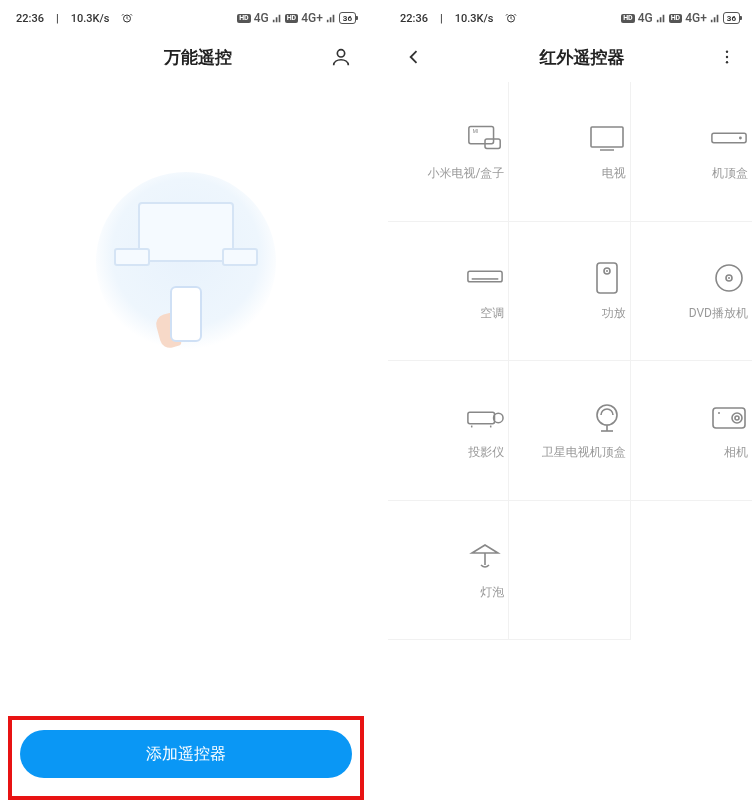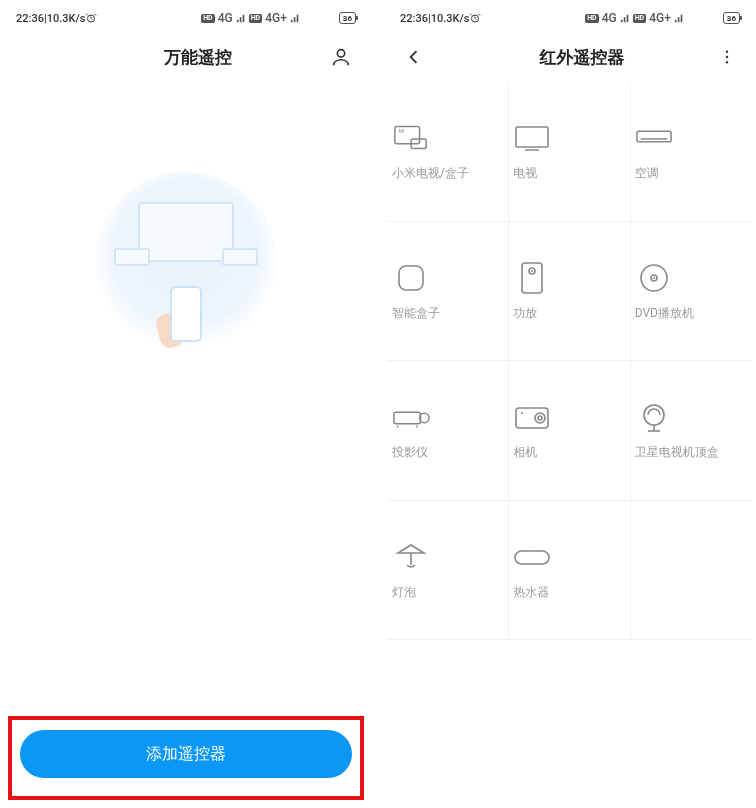--- a/index.html
+++ b/index.html
@@ -25,21 +25,21 @@
     .status-bar {
       height: 28px;
       display: flex;
       align-items: center;
       padding: 0 12px;
       font-size: 11px;
       color: #333;
       font-weight: 500;
       justify-content: space-between;
     }
-    .status-left { display: flex; align-items: center; gap: 0; }
+    .status-left { display: flex; align-items: center; gap: 12px; }
     .status-right { display: flex; align-items: center; gap: 3px; }
     .status-right svg { display: block; }
     .hd-badge {
       background: #555;
       color: #fff;
       font-size: 7px;
       padding: 1px 2px;
       border-radius: 2px;
       font-weight: bold;
       line-height: 1;
@@ -48,21 +48,20 @@
     .battery-box {
       display: flex;
       align-items: center;
       border: 1px solid #555;
       border-radius: 3px;
       padding: 0 3px;
       height: 12px;
       font-size: 8px;
       font-weight: bold;
       position: relative;
-      margin-left: 36px;
     }
     .battery-box::after {
       content: "";
       position: absolute;
       right: -3px;
       top: 3px;
       width: 2px;
       height: 4px;
       background: #555;
       border-radius: 0 1px 1px 0;
@@ -182,21 +181,21 @@
       overflow: hidden;
     }
     .device-grid {
       display: grid;
       grid-template-columns: repeat(3, 1fr);
     }
     .device-cell {
       aspect-ratio: 1 / 1.15;
       display: flex;
       flex-direction: column;
-      align-items: flex-start;
+      align-items: flex-end;
       justify-content: center;
       gap: 12px;
       border-right: 1px solid #f1f1f1;
       border-bottom: 1px solid #f1f1f1;
       cursor: pointer;
       padding: 8px 4px;
     }
     .device-cell:nth-child(3n) { border-right: none; }
     .device-icon {
       width: 38px;
@@ -328,40 +327,41 @@
       <div class="device-cell">
         <span class="device-icon">
           <svg width="38" height="28" viewBox="0 0 38 28">
               <rect x="3" y="3" width="32" height="20" rx="1"></rect>
               <line x1="12" y1="26" x2="26" y2="26"></line>
             </svg>
         </span>
         <span class="device-label">电视</span>
       </div>
 
+      <div class="device-cell">
+        <span class="device-icon">
+          <svg width="40" height="18" viewBox="0 0 40 18">
+              <rect x="2" y="4" width="36" height="10" rx="2"></rect>
+              <circle cx="32" cy="9" r="1.5" fill="#888" stroke="none"></circle>
+            </svg>
+        </span>
+        <span class="device-label">机顶盒</span>
+      </div>
 
       <div class="device-cell">
         <span class="device-icon">
           <svg width="40" height="18" viewBox="0 0 40 18">
               <rect x="2" y="2" width="36" height="11" rx="2"></rect>
               <line x1="6" y1="10" x2="34" y2="10"></line>
             </svg>
         </span>
         <span class="device-label">空调</span>
       </div>
 
 
-      <div class="device-cell">
-        <span class="device-icon">
-          <svg width="30" height="30" viewBox="0 0 30 30">
-              <rect x="3" y="3" width="24" height="24" rx="7"></rect>
-            </svg>
-        </span>
-        <span class="device-label">智能盒子</span>
-      </div>
 
       <div class="device-cell">
         <span class="device-icon">
           <svg width="24" height="34" viewBox="0 0 24 34">
               <rect x="2" y="2" width="20" height="30" rx="3"></rect>
               <circle cx="12" cy="10" r="3"></circle>
               <circle cx="12" cy="10" r="1" fill="#888" stroke="none"></circle>
             </svg>
         </span>
         <span class="device-label">功放</span>
@@ -385,62 +385,54 @@
               <circle cx="34" cy="12" r="5"></circle>
               <line x1="6" y1="20" x2="6" y2="22"></line>
               <line x1="26" y1="20" x2="26" y2="22"></line>
             </svg>
         </span>
         <span class="device-label">投影仪</span>
       </div>
 
       <div class="device-cell">
         <span class="device-icon">
+          <svg width="32" height="32" viewBox="0 0 32 32">
+              <circle cx="16" cy="14" r="10"></circle>
+              <path d="M10 14a6 6 0 0 1 12 0"></path>
+              <line x1="16" y1="24" x2="16" y2="30"></line>
+              <line x1="10" y1="30" x2="22" y2="30"></line>
+            </svg>
+        </span>
+        <span class="device-label">卫星电视机顶盒</span>
+      </div>
+
+      <div class="device-cell">
+        <span class="device-icon">
           <svg width="36" height="26" viewBox="0 0 36 26">
               <rect x="2" y="4" width="32" height="20" rx="3"></rect>
               <circle cx="26" cy="14" r="5"></circle>
               <circle cx="26" cy="14" r="2"></circle>
               <circle cx="8" cy="9" r="1" fill="#888" stroke="none"></circle>
             </svg>
         </span>
         <span class="device-label">相机</span>
       </div>
 
       <div class="device-cell">
         <span class="device-icon">
-          <svg width="32" height="32" viewBox="0 0 32 32">
-              <circle cx="16" cy="14" r="10"></circle>
-              <path d="M10 14a6 6 0 0 1 12 0"></path>
-              <line x1="16" y1="24" x2="16" y2="30"></line>
-              <line x1="10" y1="30" x2="22" y2="30"></line>
-            </svg>
-        </span>
-        <span class="device-label">卫星电视机顶盒</span>
-      </div>
-
-      <div class="device-cell">
-        <span class="device-icon">
           <svg width="34" height="28" viewBox="0 0 34 28">
               <path d="M4 10 L17 2 L30 10 Z"></path>
               <line x1="17" y1="10" x2="17" y2="22"></line>
               <path d="M13 22 Q17 26 21 22"></path>
             </svg>
         </span>
         <span class="device-label">灯泡</span>
       </div>
 
 
-      <div class="device-cell">
-        <span class="device-icon">
-          <svg width="38" height="20" viewBox="0 0 38 20">
-              <rect x="2" y="4" width="34" height="13" rx="6.5"></rect>
-            </svg>
-        </span>
-        <span class="device-label">热水器</span>
-      </div>
 
       <div class="device-cell">
         <span class="device-label"></span>
       </div>
 
     </div>
   </div>
 </div>
 
 </body></html>

